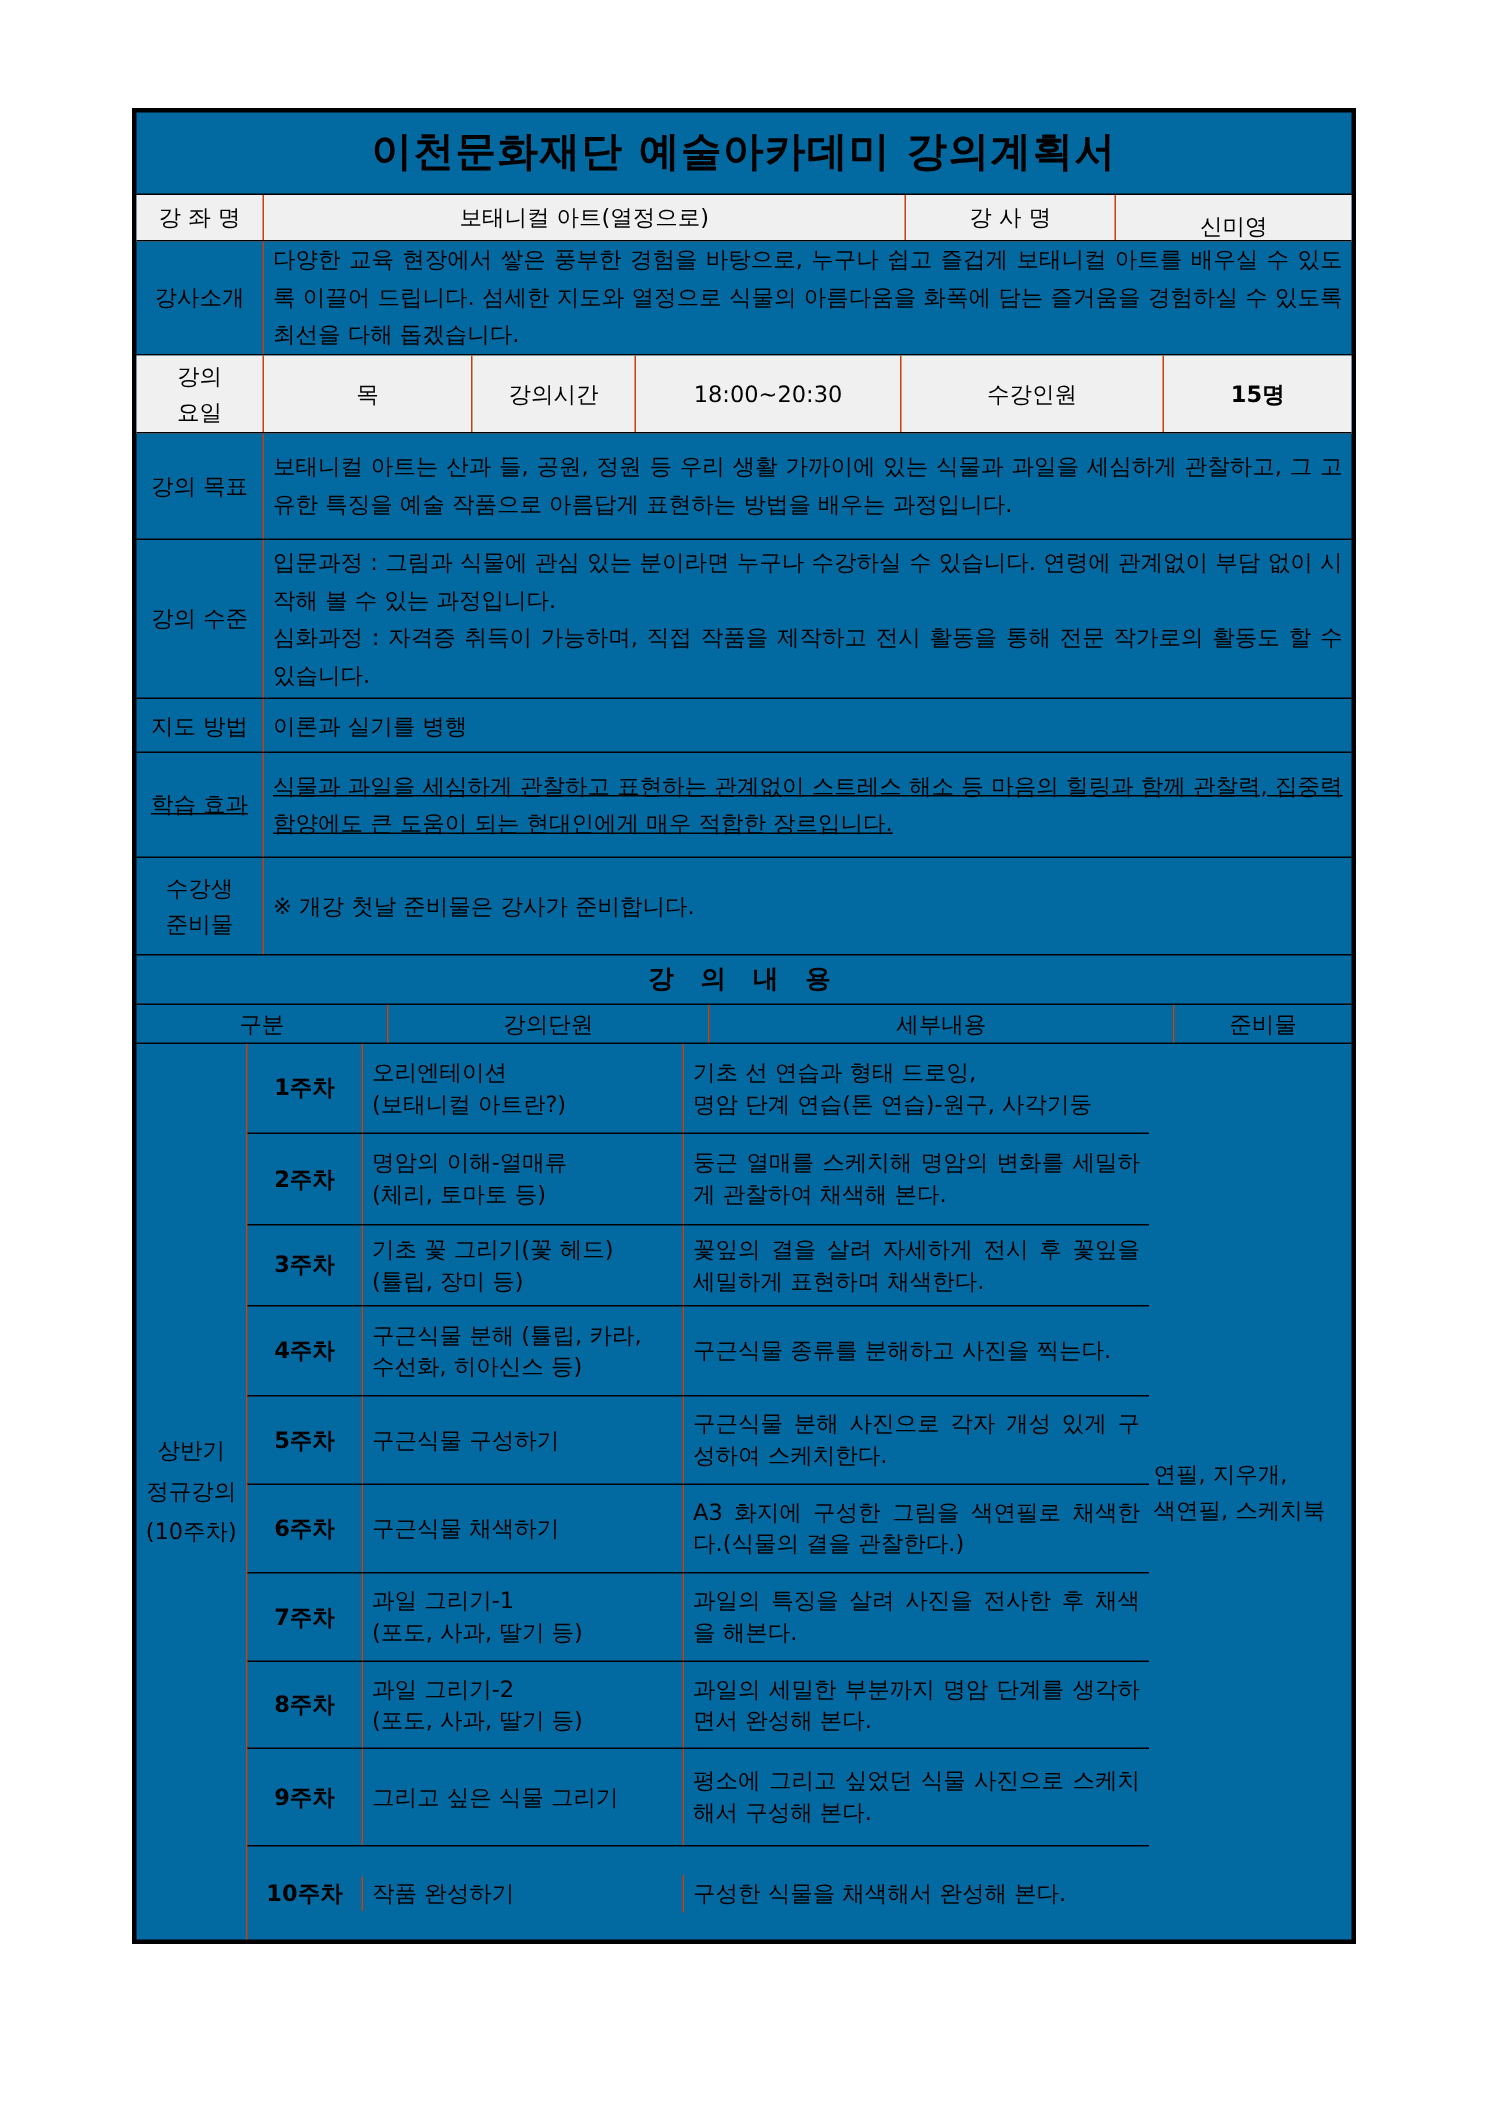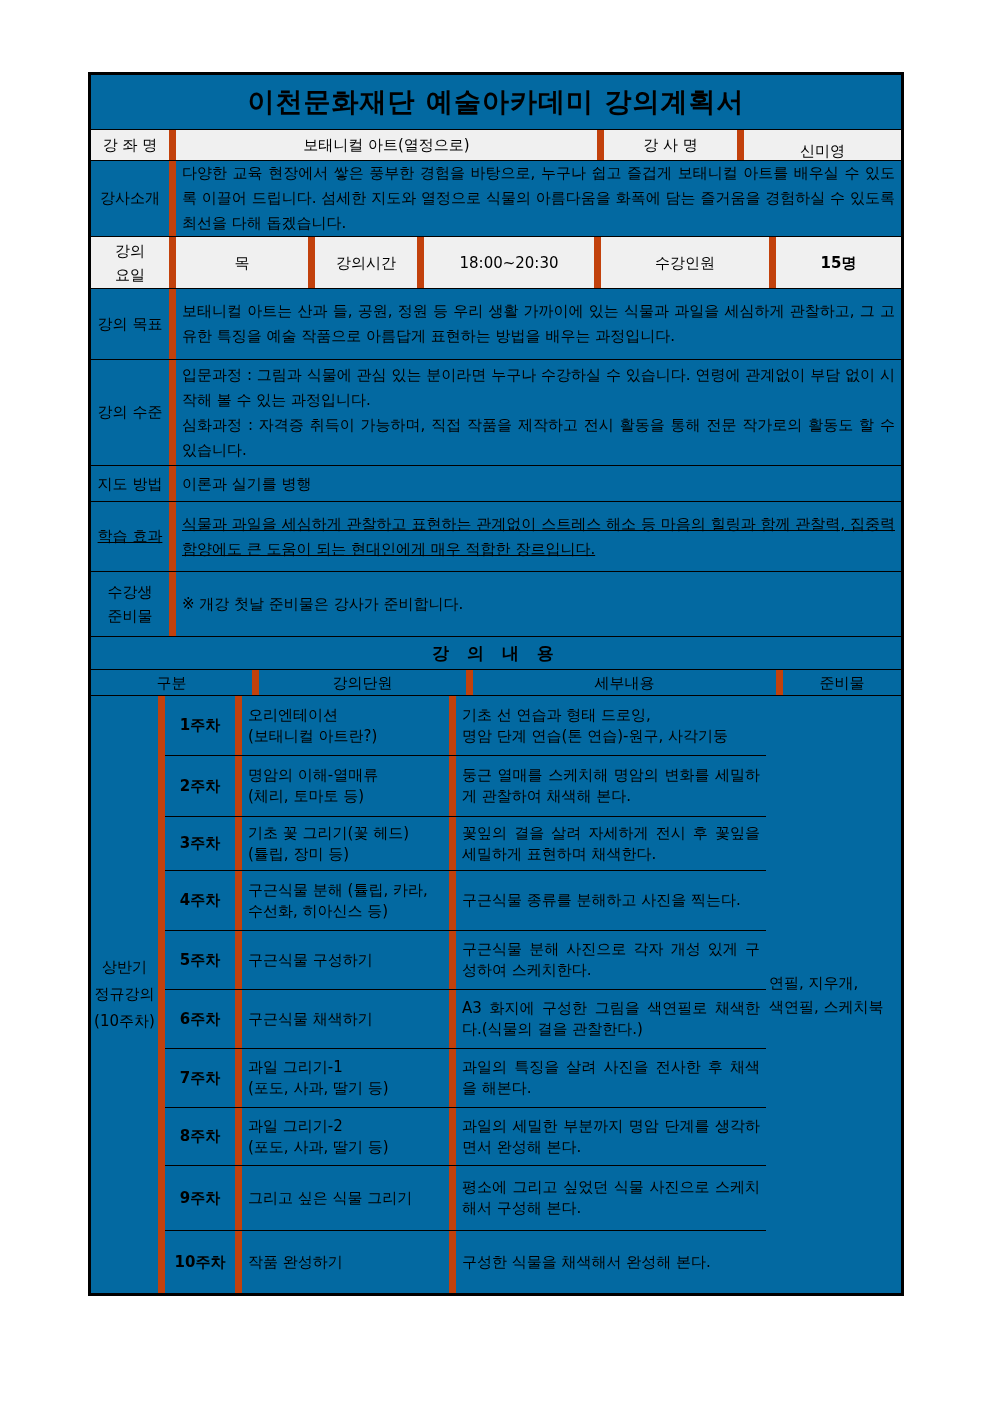--- a/index.html
+++ b/index.html
@@ -15,21 +15,21 @@
     left: 88px; top: 72px;
     width: 816px;
     border: 3px solid #000;
     background: #0369a1;
   }
   .row { display: flex; border-bottom: 1px solid #000; }
   .row:last-child { border-bottom: none; }
   .cell {
     display: flex; align-items: center; justify-content: center;
     font-size: 15px; line-height: 24px;
-    border-right: 7px solid #c2410c;
+    border-right: 1px solid #c2410c;
     text-align: center;
     padding: 1px 2px;
   }
   .cell.last { border-right: none; }
   .cell.left { justify-content: flex-start; text-align: left; padding: 2px 6px; }
   .cell .txt { width: 100%; }
   .pre { white-space: pre-line; }
   .just { text-align: justify; word-break: break-all; }
   .gray { background: #f0f0f0; }
   .bold { font-weight: bold; }
@@ -76,21 +76,21 @@
   .w-mat   { flex: 1; }
 
   .weeks-block { display: flex; }
   .weeks-mid { flex: 1; display: flex; flex-direction: column; }
   .week-row { display: flex; border-bottom: 1px solid #000; }
   .week-row:last-child { border-bottom: none; }
   .week-row .cell { line-height: 21px; }
   .h1 { height: 60px; } .h2 { height: 61px; } .h3 { height: 54px; }
   .h4 { height: 60px; } .h5 { height: 59px; } .h6 { height: 59px; }
   .h7 { height: 59px; } .h8 { height: 58px; } .h9 { height: 65px; }
-  .h10 { height: 62px; }
+  .h10 { height: 62px; align-items: center; }
   .term-cell { line-height: 27px; }
   .mat-cell { line-height: 24px; border-right: none; justify-content: flex-start; text-align: left; padding: 2px 3px; }
 </style>
 </head>
 <body>
 
 <div class="sheet">
 
   <div class="row title-row">
     <div class="cell title-cell">이천문화재단 예술아카데미 강의계획서</div>

